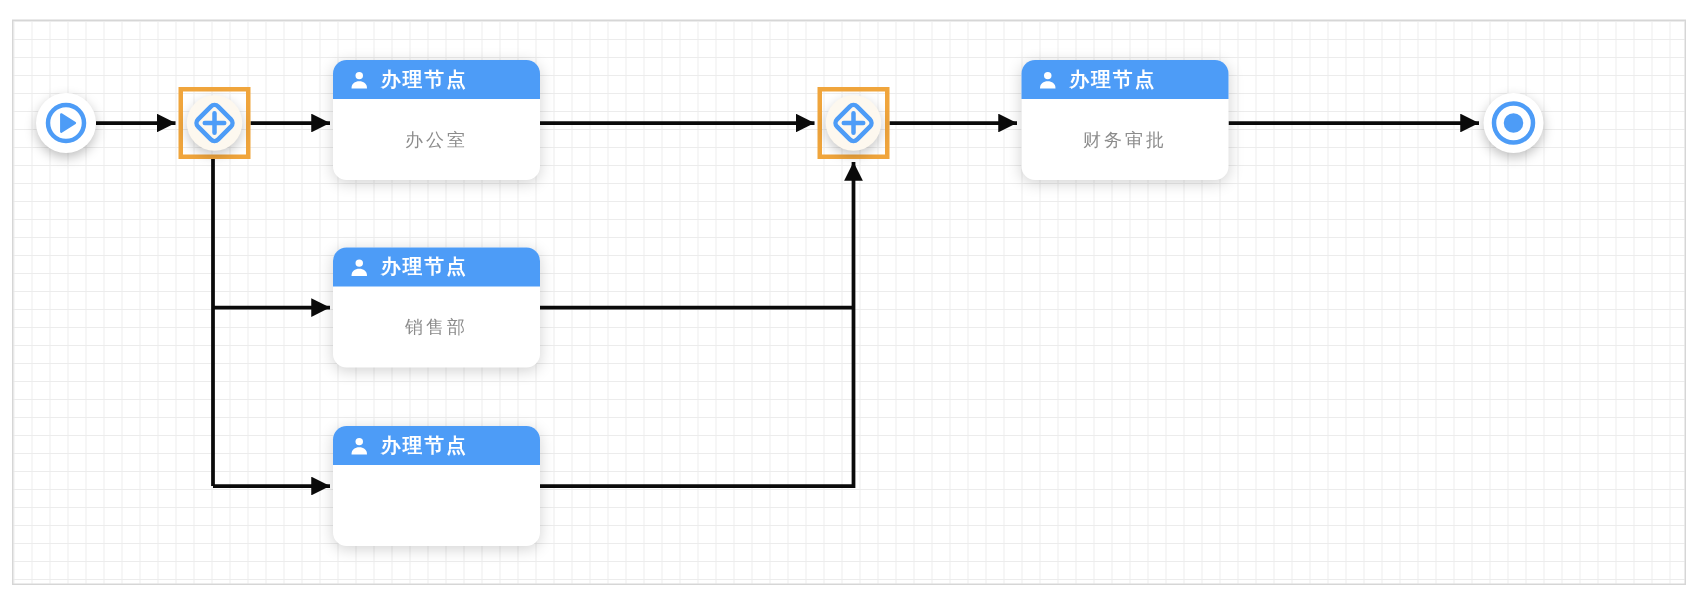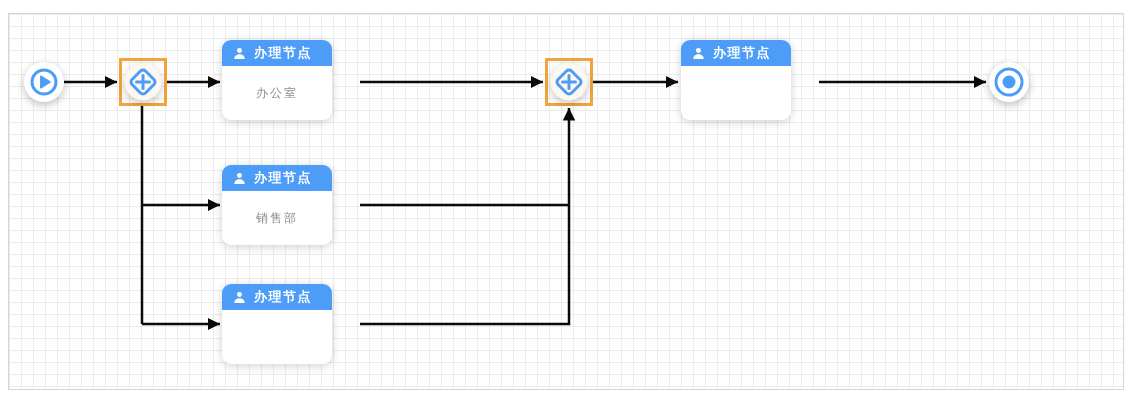--- a/index.html
+++ b/index.html
@@ -40,21 +40,21 @@
   .gateway{
     position:absolute;width:48px;height:48px;
     border:3px solid var(--selection);
     display:flex;align-items:center;justify-content:center;
   }
   .gateway svg{display:block;filter:drop-shadow(0 3px 4px rgba(0,0,0,0.22));}
   .gw-circle{fill:var(--gw-fill);}
   .gw-stroke{stroke:var(--primary);stroke-width:3;fill:none;}
 
   .task{
-    position:absolute;width:110px;height:80px;background:#fff;border-radius:9px;
+    position:absolute;width:138px;height:80px;background:#fff;border-radius:9px;
     box-shadow:0 2px 10px rgba(0,0,0,0.18);
   }
   .task .hd{
     height:26px;background:var(--primary);border-radius:9px 9px 0 0;
     display:flex;align-items:center;gap:8px;padding-left:11px;
     color:#fff;font-size:13px;font-weight:bold;letter-spacing:1.5px;
   }
   .task .hd svg{display:block;}
   .task .bd{
     height:54px;display:flex;align-items:center;justify-content:center;
@@ -154,20 +154,21 @@
 <div class="task" style="left:681px;top:40px;">
   <div class="hd">
     <span>
       <svg viewBox="0 0 24 24" width="13" height="13">
         <circle cx="12" cy="6.3" r="4.6" fill="#fff"></circle>
         <path d="M2.5 21.5c0-5.3 4.3-8.3 9.5-8.3s9.5 3 9.5 8.3v.5h-19z" fill="#fff"></path>
       </svg>
     </span>
     <span>办理节点</span>
   </div>
+  <div class="bd">财务审批</div>
 </div>
 
 <div class="event" style="left:989px;top:62px;">
   <span>
     <svg viewBox="0 0 40 40" width="40" height="40">
       <circle cx="20" cy="20" r="13" fill="#fff" stroke="var(--primary)" stroke-width="3"></circle>
       <circle cx="20" cy="20" r="6.5" fill="var(--primary)"></circle>
     </svg>
   </span>
 </div>

